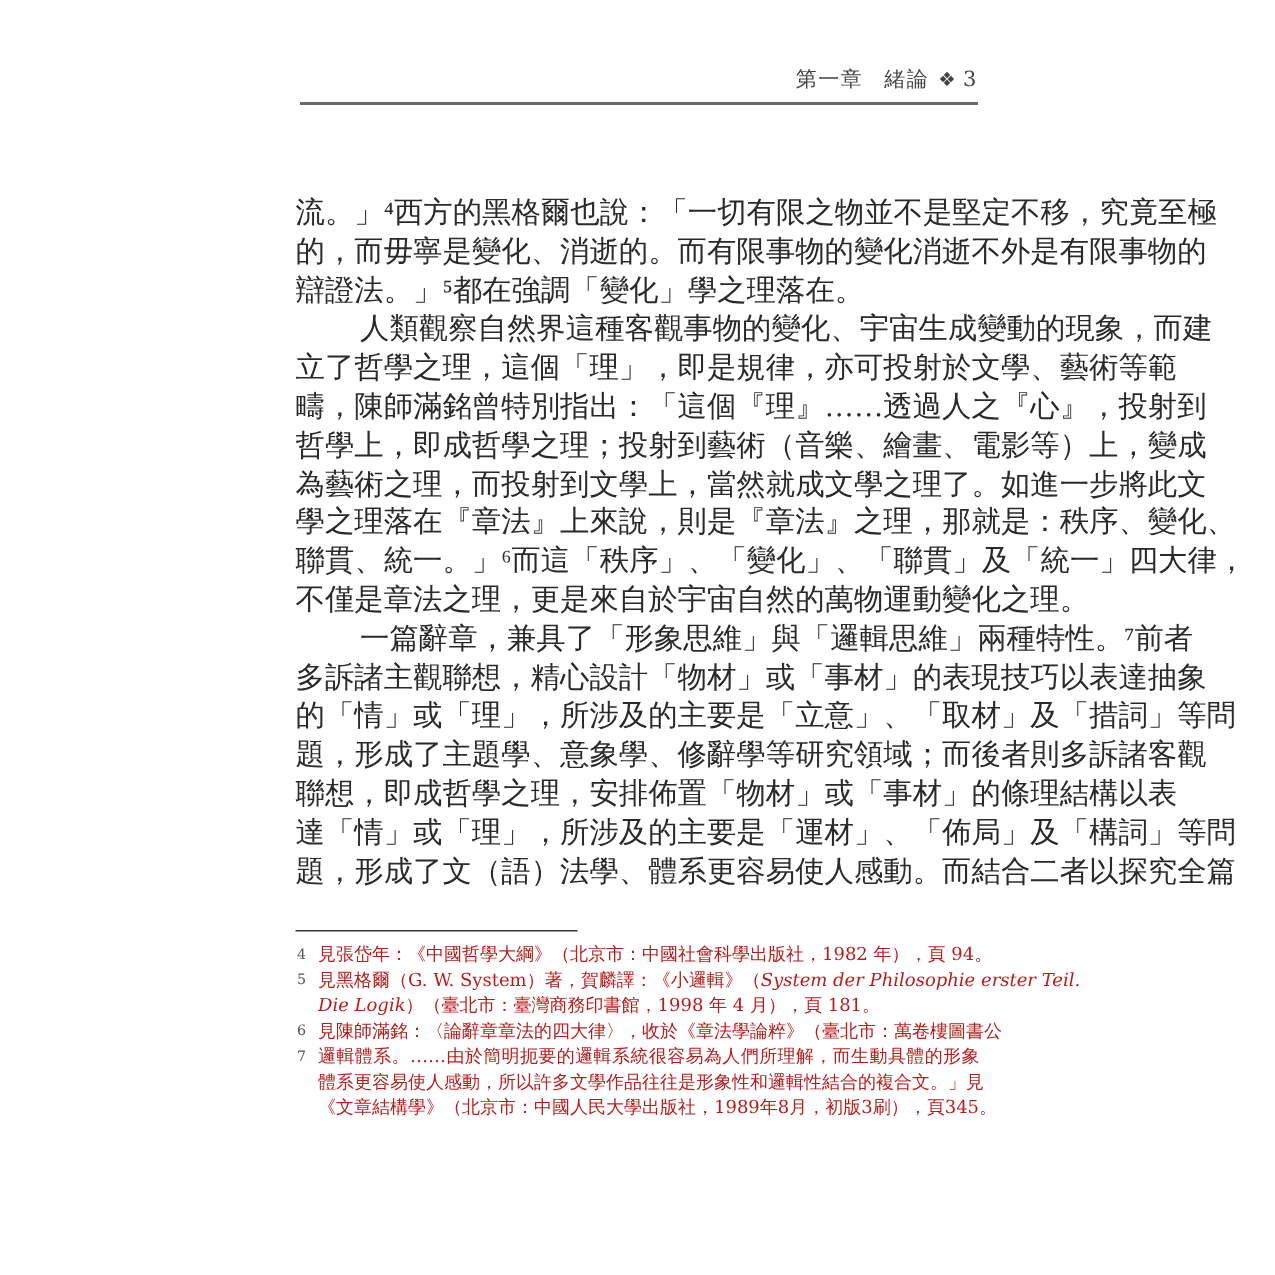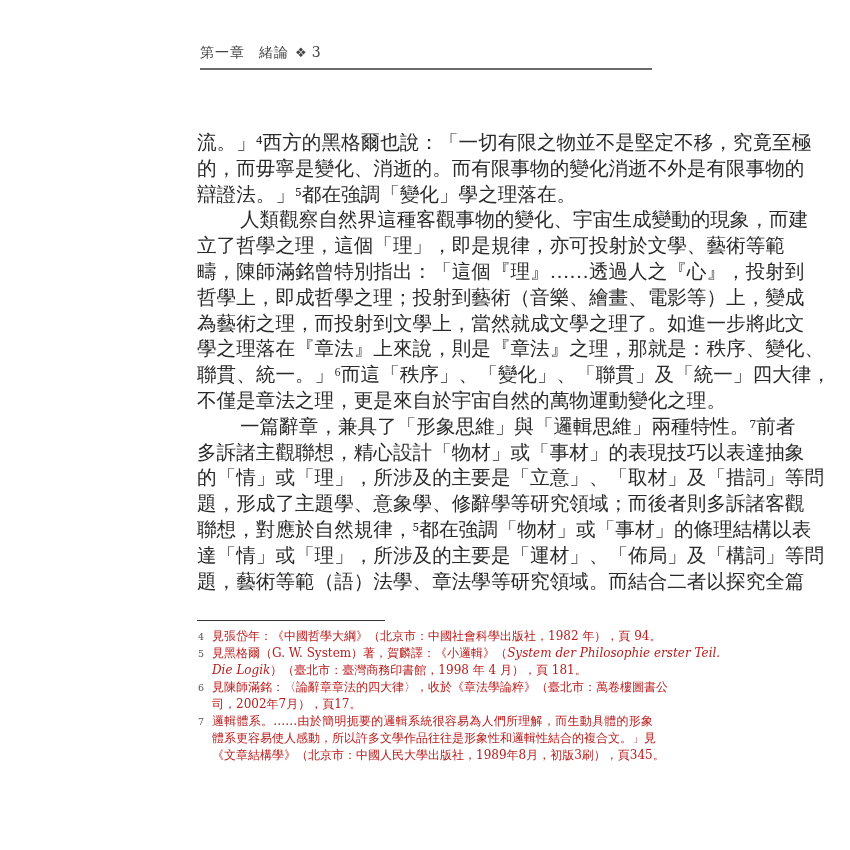--- a/index.html
+++ b/index.html
@@ -1,19 +1,19 @@
 <!DOCTYPE html>
 <html><head>
 <meta charset="utf-8">
 <style>
   html, body { margin: 0; padding: 0; background: #ffffff; }
   body { width: 850px; height: 850px; position: relative; overflow: hidden;
          font-family: "DejaVu Serif", "Liberation Serif", serif; color: #2a2a2a; }
   .header { position: absolute; left: 200px; top: 44px; width: 452px; height: 22px;
-            text-align: left; font-size: 14px; color: #444; letter-spacing: 1px; }
+            text-align: right; font-size: 14px; color: #444; letter-spacing: 1px; }
   .header span { display: inline-block; }
   .header .gap { width: 14px; }
   .header .orn { font-size: 13px; margin: 0 4px 0 6px; }
   .header-rule { position: absolute; left: 200px; top: 68px; width: 452px; height: 2px; background: #6a6a6a; }
   .body-text { position: absolute; left: 197px; top: 130px; width: 456px; }
   .line { height: 25.8px; line-height: 25.8px; font-size: 19.6px; white-space: nowrap;
           text-align: justify; text-align-last: justify; overflow: visible; letter-spacing: 0px; font-family: Liberation Serif, serif; }
   .line.last { text-align-last: left; }
   .line.indent { padding-left: 43px; }
   .fn-rule { position: absolute; left: 197px; top: 620px; width: 188px; height: 1px; background: #333; }
@@ -42,41 +42,40 @@
   <div class="line">疇，陳師滿銘曾特別指出：「這個『理』……透過人之『心』，投射到</div>
   <div class="line">哲學上，即成哲學之理；投射到藝術（音樂、繪畫、電影等）上，變成</div>
   <div class="line">為藝術之理，而投射到文學上，當然就成文學之理了。如進一步將此文</div>
   <div class="line">學之理落在『章法』上來說，則是『章法』之理，那就是：秩序、變化、</div>
   <div class="line">聯貫、統一。」⁶而這「秩序」、「變化」、「聯貫」及「統一」四大律，</div>
   <div class="line last">不僅是章法之理，更是來自於宇宙自然的萬物運動變化之理。</div>
   <div class="line indent">一篇辭章，兼具了「形象思維」與「邏輯思維」兩種特性。⁷前者</div>
   <div class="line">多訴諸主觀聯想，精心設計「物材」或「事材」的表現技巧以表達抽象</div>
   <div class="line">的「情」或「理」，所涉及的主要是「立意」、「取材」及「措詞」等問</div>
   <div class="line">題，形成了主題學、意象學、修辭學等研究領域；而後者則多訴諸客觀</div>
-  <div class="line">聯想，對應於自然規律，⁵都在強調「物材」或「事材」的條理結構以表</div>
+  <div class="line">聯想，即成哲學之理，安排佈置「物材」或「事材」的條理結構以表</div>
   <div class="line">達「情」或「理」，所涉及的主要是「運材」、「佈局」及「構詞」等問</div>
-  <div class="line">題，藝術等範（語）法學、章法學等研究領域。而結合二者以探究全篇</div>
+  <div class="line">題，形成了文（語）法學、體系更容易使人感動。而結合二者以探究全篇</div>
 </div>
 
 <div class="fn-rule"></div>
 
 <div class="footnotes">
   <div class="fn">
     <span class="fn-num">4</span>
     <div class="fn-line last">見張岱年：《中國哲學大綱》（北京市：中國社會科學出版社，1982 年），頁 94。</div>
   </div>
   <div class="fn">
     <span class="fn-num">5</span>
     <div class="fn-line"><span>見黑格爾（G. W. System）著，賀麟譯：《小邏輯》（</span><span class="it">System der Philosophie erster Teil.</span></div>
     <div class="fn-line last"><span class="it">Die Logik</span><span>）（臺北市：臺灣商務印書館，1998 年 4 月），頁 181。</span></div>
   </div>
   <div class="fn">
     <span class="fn-num">6</span>
     <div class="fn-line">見陳師滿銘：〈論辭章章法的四大律〉，收於《章法學論粹》（臺北市：萬卷樓圖書公</div>
-    <div class="fn-line last">司，2002年7月），頁17。</div>
   </div>
   <div class="fn">
     <span class="fn-num">7</span>
     <div class="fn-line">邏輯體系。……由於簡明扼要的邏輯系統很容易為人們所理解，而生動具體的形象</div>
     <div class="fn-line">體系更容易使人感動，所以許多文學作品往往是形象性和邏輯性結合的複合文。」見</div>
     <div class="fn-line last">《文章結構學》（北京市：中國人民大學出版社，1989年8月，初版3刷），頁345。</div>
   </div>
 </div>
 
 </body></html>

